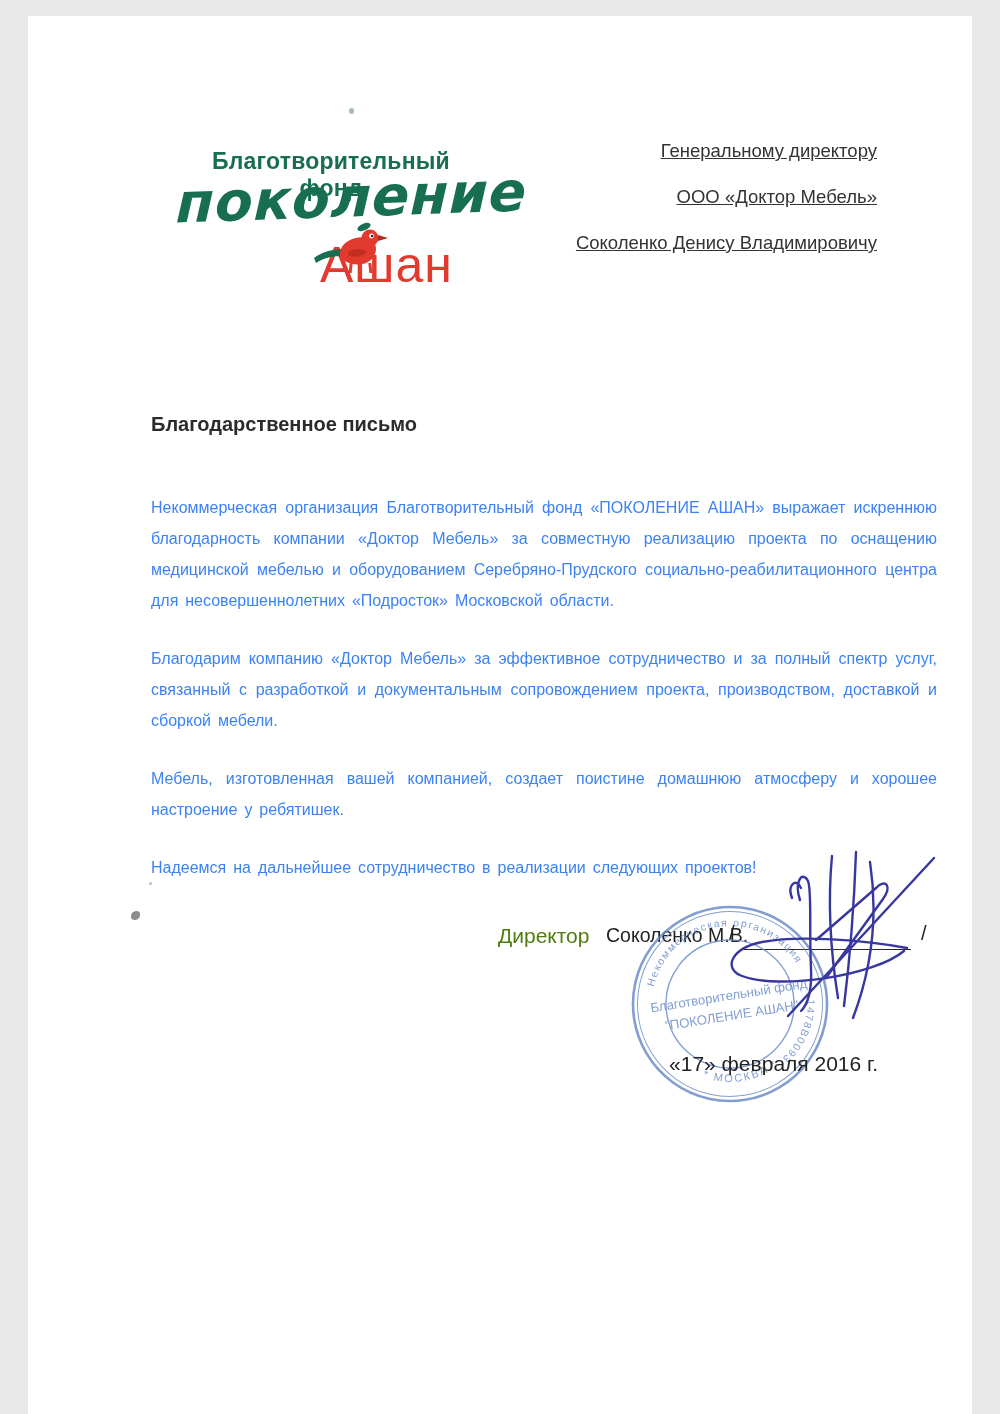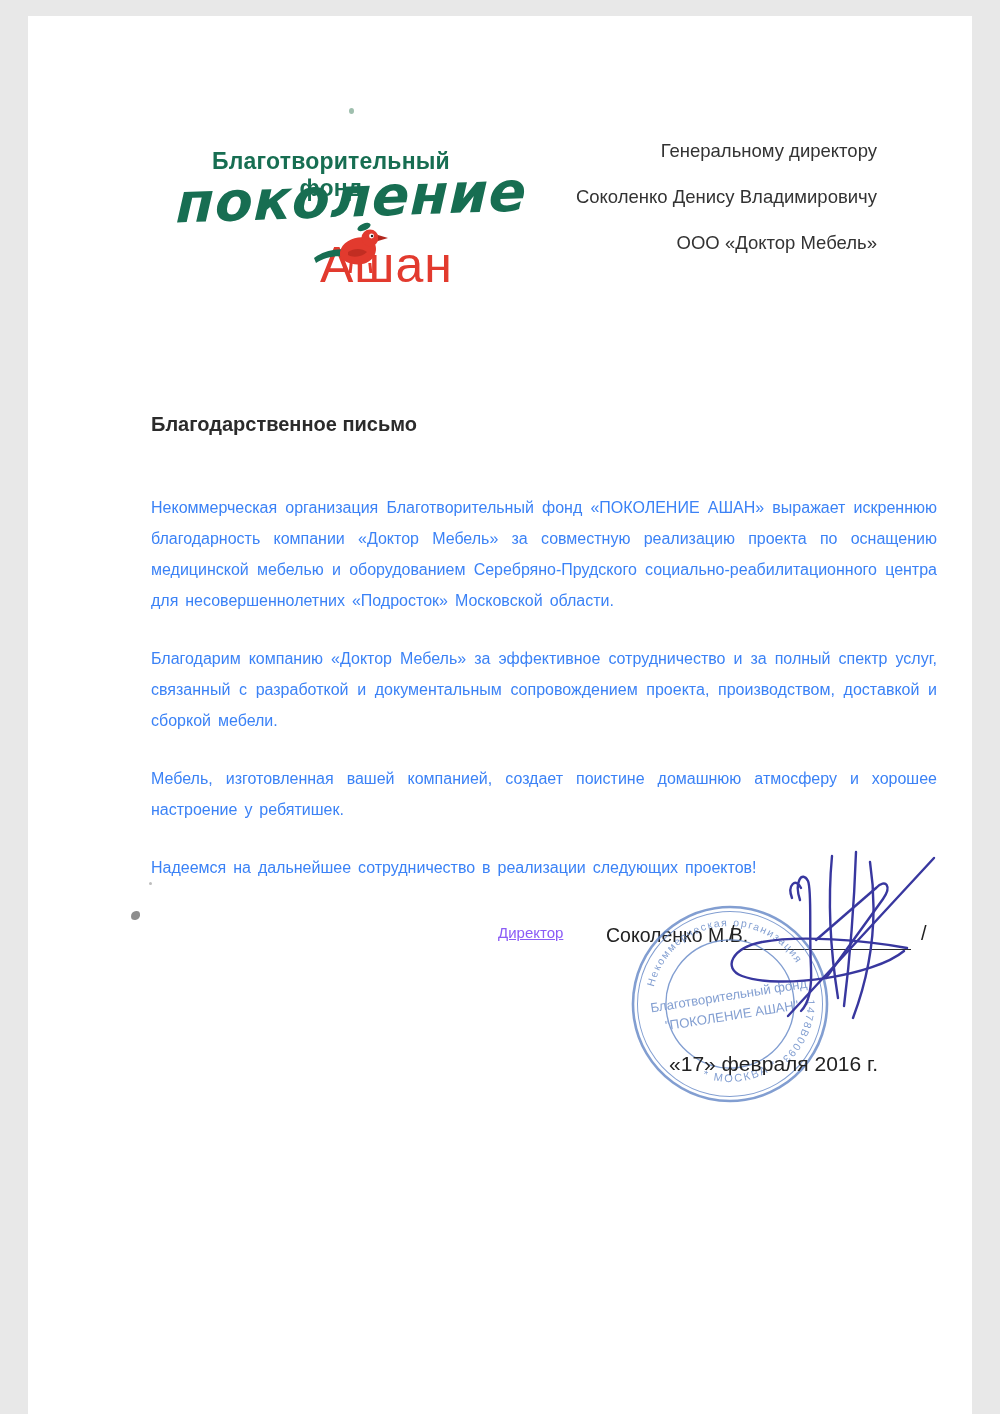--- a/index.html
+++ b/index.html
@@ -34,36 +34,36 @@
     font-size:50px;font-weight:400;letter-spacing:1px;
     color:#e23a2e;
   }
   .bird-svg{position:absolute;left:136px;top:78px;width:78px;height:52px;}
   
   .addressee{
     position:absolute;right:95px;top:112px;
     text-align:right;
     font-size:18.5px;color:#333;
   }
-  .addressee div{line-height:46px;height:46px;}
+  .addressee div{line-height:46px;height:46px;text-decoration:underline;}
   
   .title{
     position:absolute;left:123px;top:397px;width:786px;
     font-size:20px;font-weight:bold;color:#2b2b2b;
   }
   
   .body-text{position:absolute;left:123px;top:476px;width:786px;}
   .body-text p{
     margin:0 0 27px 0;
     text-align:justify;
     font-size:16px;line-height:31px;word-spacing:2.5px;
     color:#3b82f6;
   }
   
-  .sig-role{position:absolute;left:470px;top:908px;font-size:15px;color:#8b5cf6;text-decoration:underline;}
+  .sig-role{position:absolute;left:470px;top:908px;font-size:21px;color:#4d7c0f;}
   .sig-name{position:absolute;left:578px;top:908px;font-size:19.5px;color:#222;}
   .sig-slash-l{position:absolute;left:701px;top:906px;font-size:20px;color:#222;}
   .sig-slash-r{position:absolute;left:893px;top:906px;font-size:20px;color:#222;}
   .sig-line{position:absolute;left:713px;top:933px;width:170px;border-top:1.6px solid #2a2a2a;}
   
   .stamp-svg{
     position:absolute;left:602px;top:888px;width:200px;height:200px;
     transform:rotate(-9deg);
     opacity:.8;
   }
@@ -114,22 +114,22 @@
 
       <path d="M36,30 C42,26 50,26 55,30 C50,35 41,36 36,33 Z" fill="#c22d22"></path>
 
       <rect x="42" y="41" width="3" height="10" fill="#e23a2e" transform="skewX(-6)"></rect>
       <rect x="52" y="41" width="3" height="10" fill="#e23a2e" transform="skewX(6)"></rect>
     </svg>
   </div>
 
   <div class="addressee">
     <div>Генеральному директору</div>
+    <div>ООО «Доктор Мебель»</div>
     <div>Соколенко Денису Владимировичу</div>
-    <div>ООО «Доктор Мебель»</div>
   </div>
 
   <div class="title">Благодарственное письмо</div>
 
   <div class="body-text">
     <p>Некоммерческая организация Благотворительный фонд «ПОКОЛЕНИЕ АШАН» выражает искреннюю благодарность компании «Доктор Мебель» за совместную реализацию проекта по оснащению медицинской мебелью и оборудованием Серебряно-Прудского социально-реабилитационного центра для несовершеннолетних «Подросток» Московской области.</p>
     <p>Благодарим компанию «Доктор Мебель» за эффективное сотрудничество и за полный спектр услуг, связанный с разработкой и документальным сопровождением проекта, производством, доставкой и сборкой мебели.</p>
     <p>Мебель, изготовленная вашей компанией, создает поистине домашнюю атмосферу и хорошее настроение у ребятишек.</p>
     <p>Надеемся на дальнейшее сотрудничество в реализации следующих проектов!</p>
   </div>

